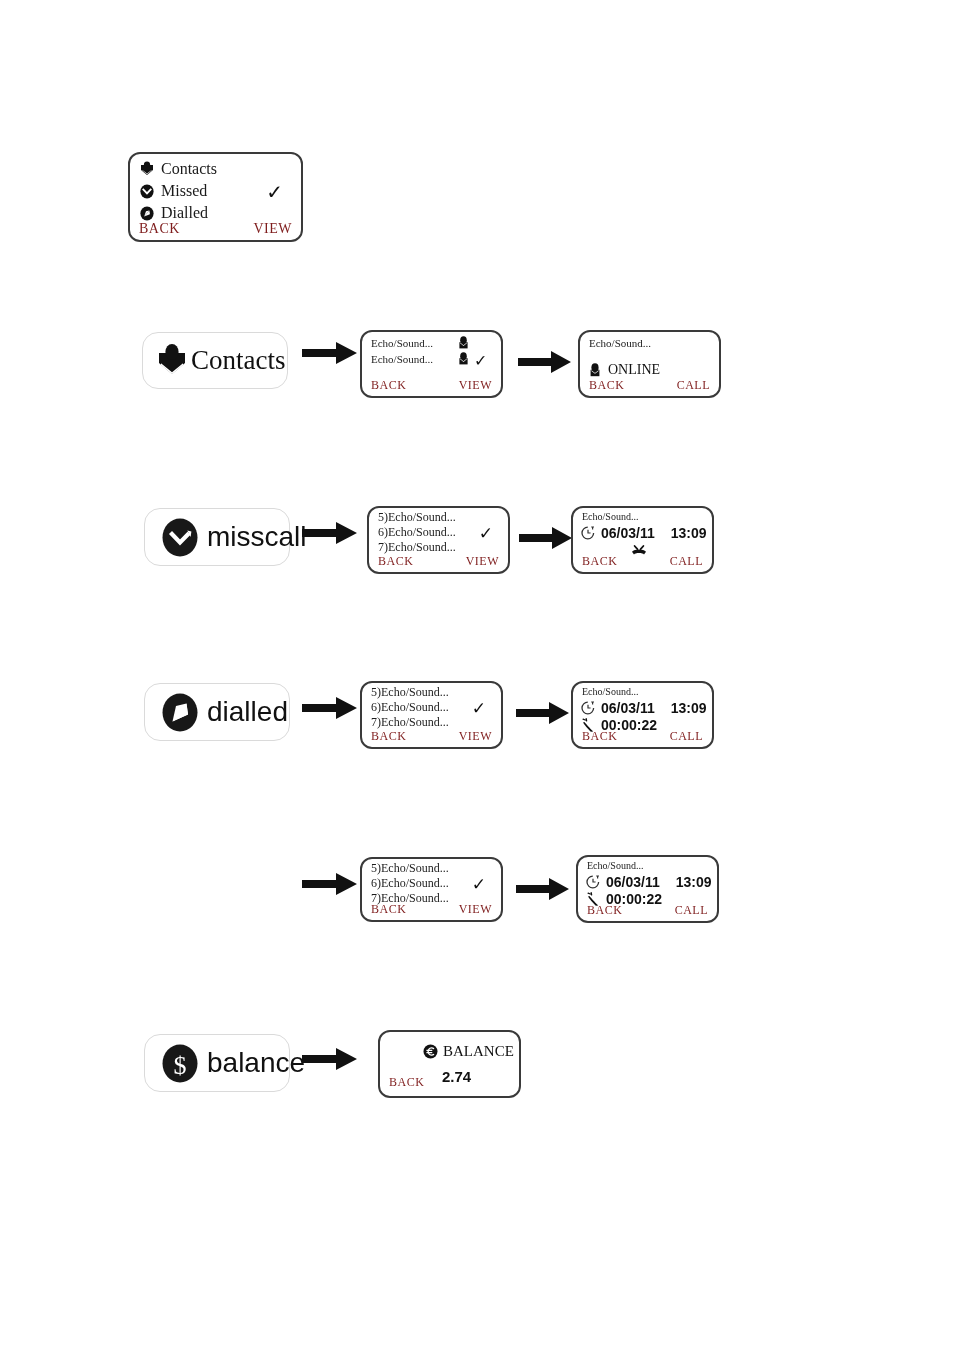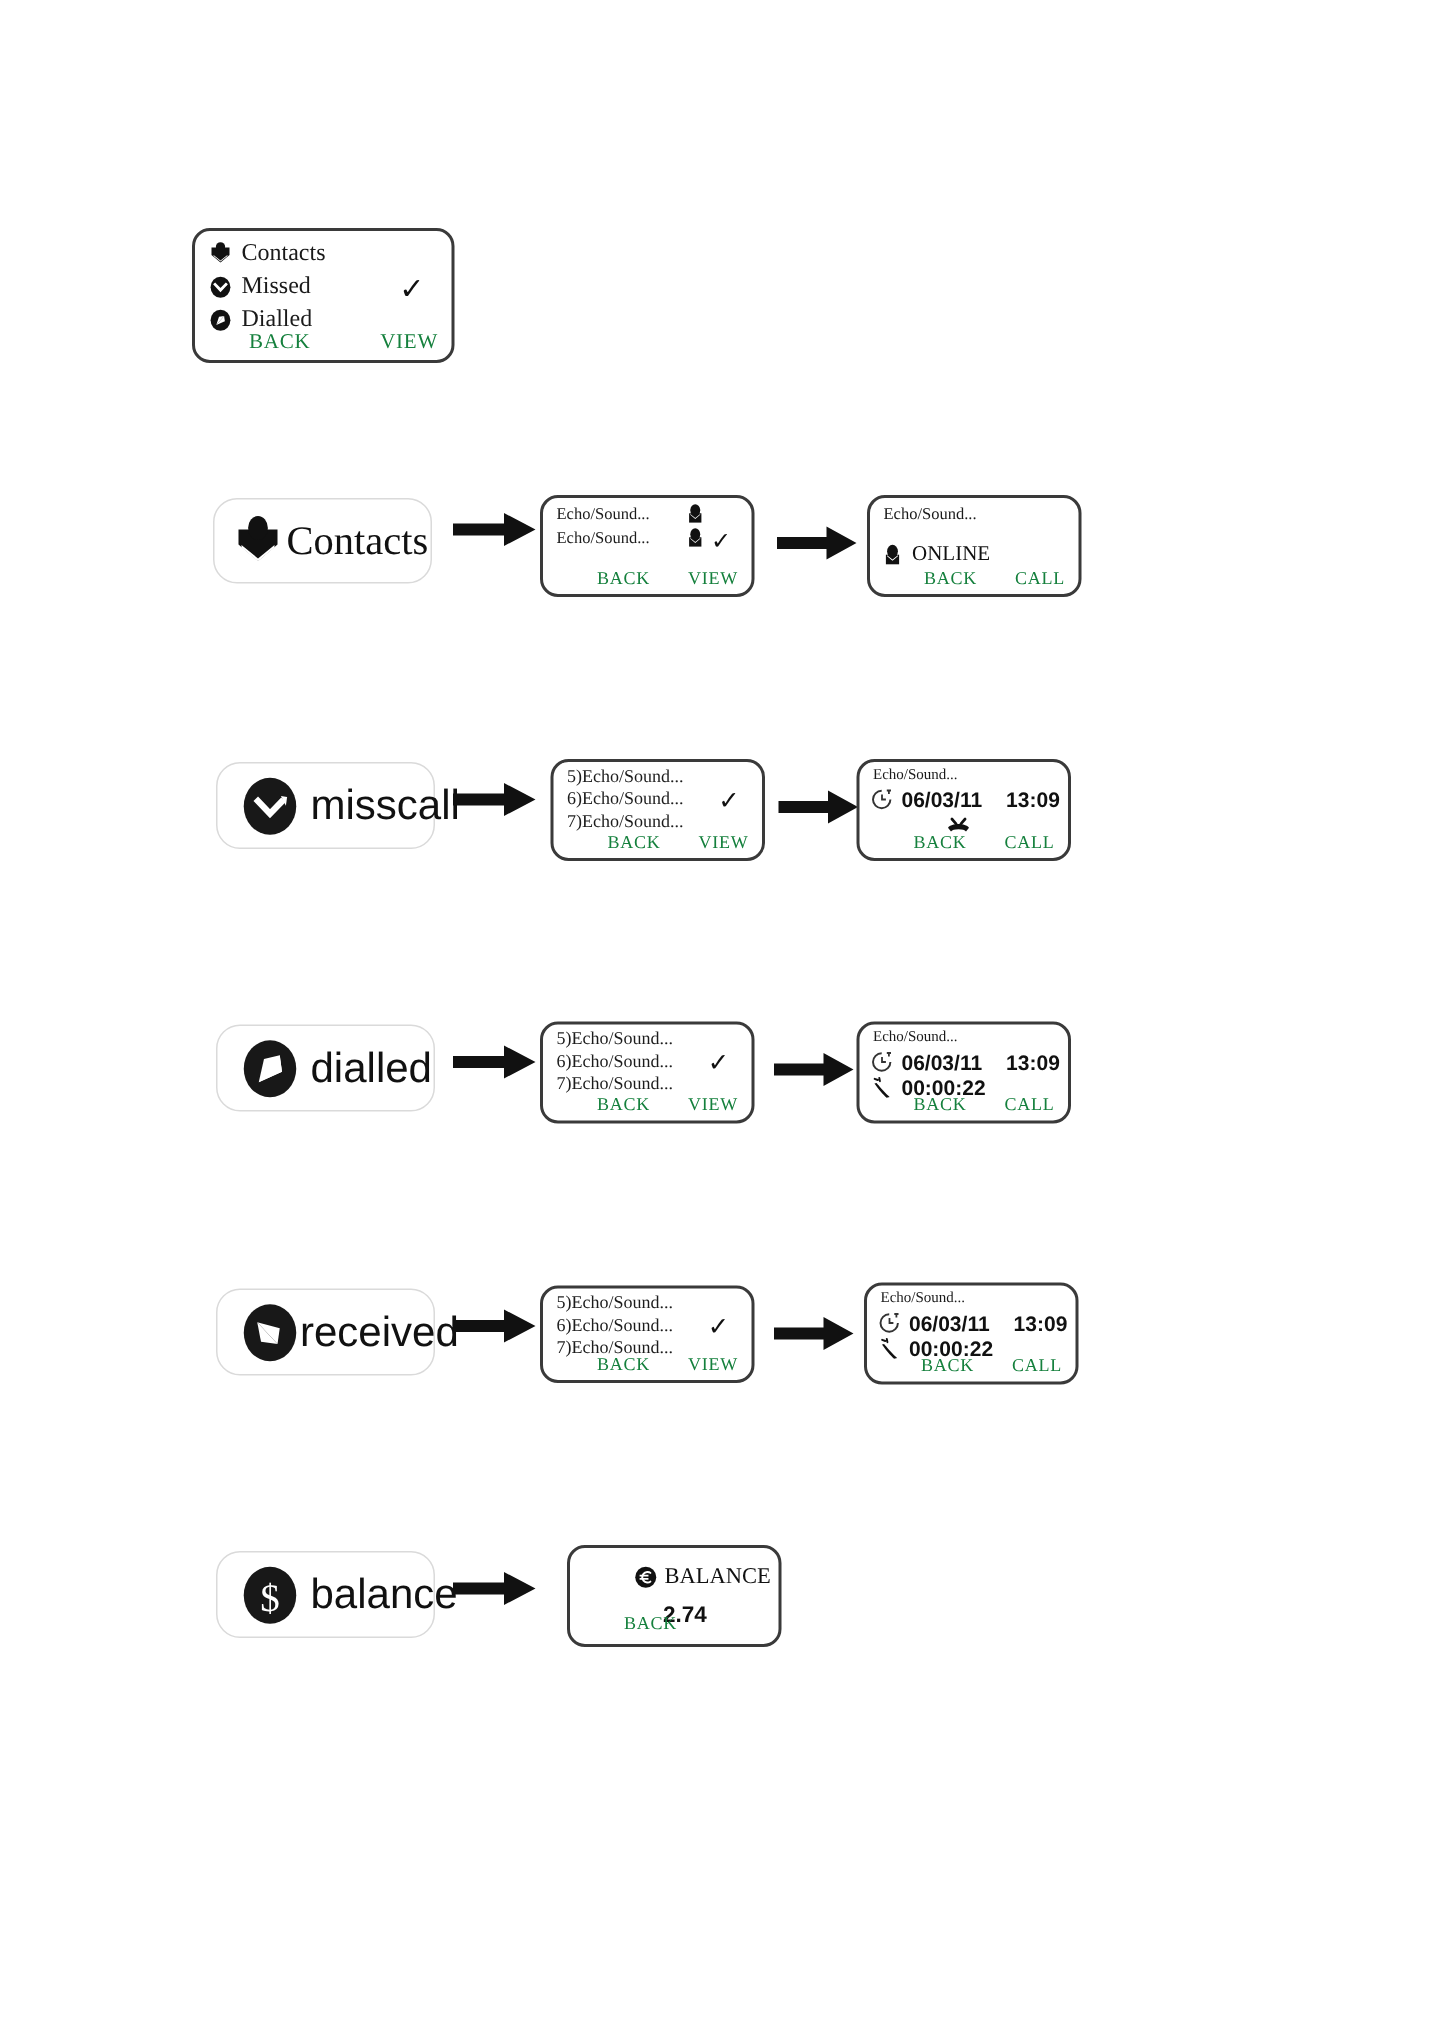--- a/index.html
+++ b/index.html
@@ -28,22 +28,21 @@
   .lcd-inner {
     position: relative;
     width: 100%;
     height: 100%;
   }
   .soft {
     position: absolute;
     bottom: 3px;
     font-family: "Liberation Serif", serif;
     letter-spacing: .5px;
-    color: #15803d;
-    margin-left: 27px;
+    color: #7f1d1d;
   }
   .soft.left { left: 9px; }
   .soft.right { right: 9px; }
 
   
   .pill {
     position: absolute;
     box-sizing: border-box;
     border: 1px solid #dadada;
     border-radius: 16px;
@@ -367,30 +366,20 @@
             <path d="M2.1 1.2 L4.2 2.0 M5.2 0.6 L5.6 2.8" stroke="#111" stroke-width="1.3" fill="none" stroke-linecap="round"></path>
           </svg>
         </span>
         <span>00:00:22</span>
       </div>
       <div class="soft left" style="font-size:12px;">BACK</div>
       <div class="soft right" style="font-size:12px;">CALL</div>
     </div>
   </div>
 
-  <div class="pill" style="left:144px; top:859px; width:146px; height:58px; padding-left:17px;">
-    <span class="pill-badge" style="width:36px;height:39px;">
-      <svg width="36" height="39" viewBox="0 0 36 39">
-        <ellipse cx="18" cy="19.5" rx="17.5" ry="19" fill="#181818"></ellipse>
-        <path d="M9.5 12.5 L23.0 27.0 L24.5 16.5 Z" fill="#fff"></path>
-        <path d="M9.5 12.5 L12.0 25.5 L23.0 27.0 Z" fill="#fff"></path>
-      </svg>
-    </span>
-    <span class="pill-label" style="font-size:28px; margin-left:2px;">received</span>
-  </div>
 
   <span class="arrow" style="left:302px; top:871px;">
     <svg width="56" height="26" viewBox="0 0 56 26">
       <path d="M0 9 H34 V2 L55 13 L34 24 V17 H0 Z" fill="#111"></path>
     </svg>
   </span>
 
   <div class="lcd" style="left:360px; top:857px; width:143px; height:65px;">
     <div class="lcd-inner">
       <div class="list-row" style="top:2px; font-size:12px;">5)Echo/Sound...</div>

